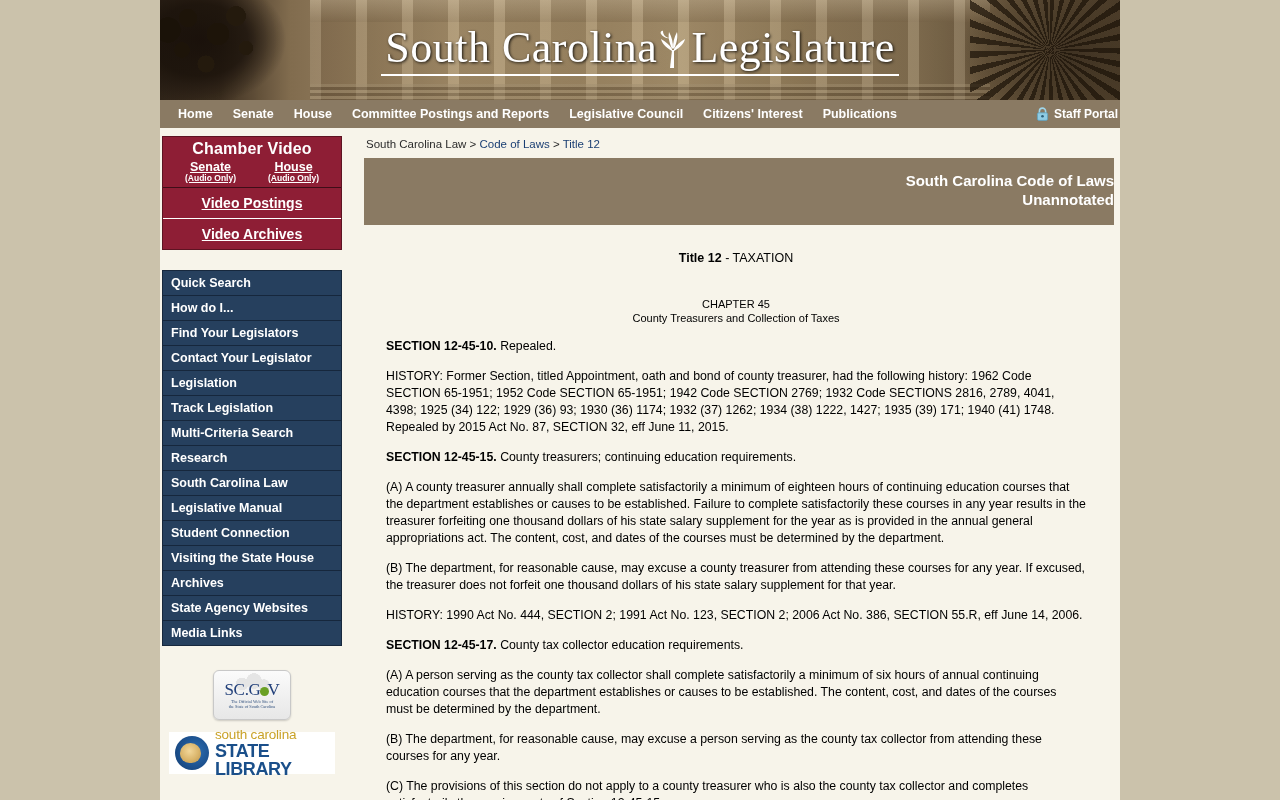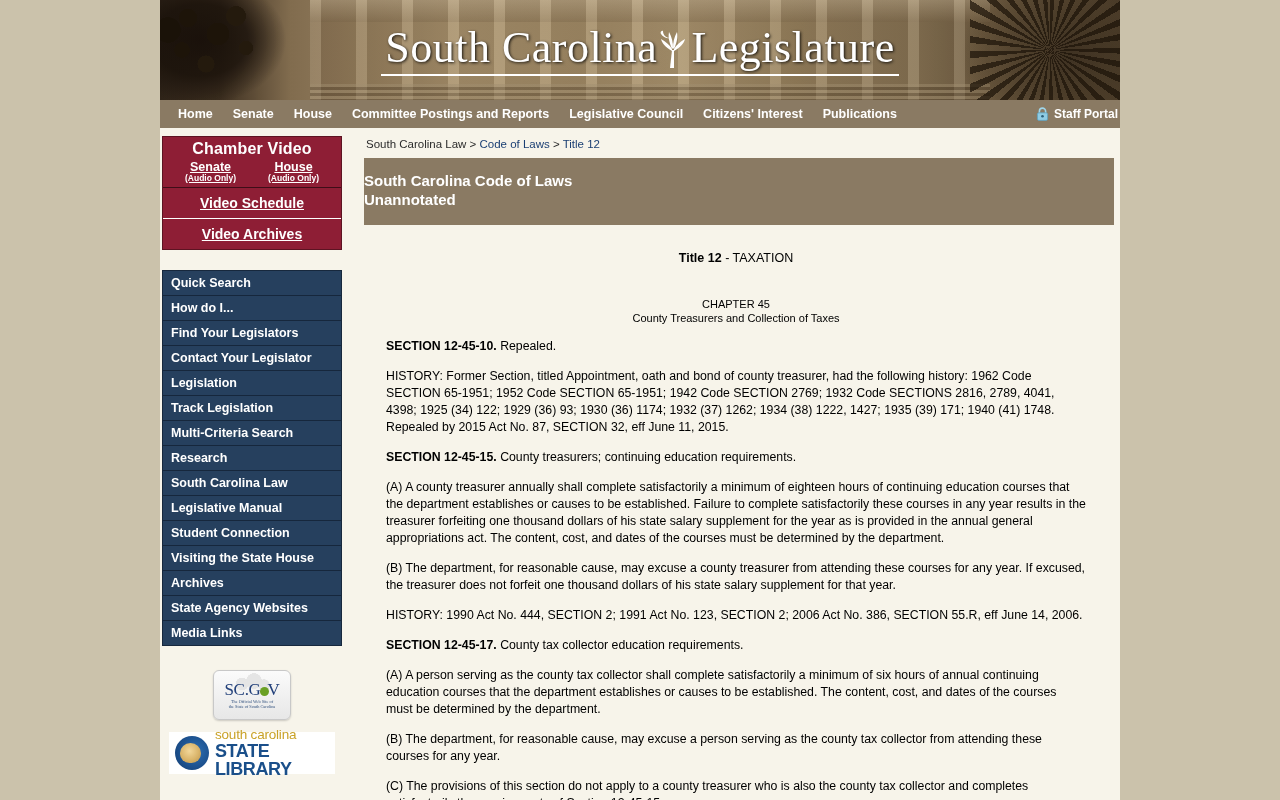--- a/index.html
+++ b/index.html
@@ -350,21 +350,21 @@
   }
   .breadcrumb a {
     color: #1b3f73;
     text-decoration: none;
     cursor: pointer;
   }
   .breadcrumb .sep { color: #2b2b2b; }
   .code-banner {
     background: #8a7a63;
     color: #ffffff;
-    text-align: left;
+    text-align: right;
     font-size: 15px;
     font-weight: bold;
     padding: 14px 0 15px 0;
     line-height: 1.25;
     width: 750px;
   }
   .title-line {
     text-align: center;
     font-size: 12.5px;
     margin-top: 26px;
@@ -449,21 +449,21 @@
           <div class="chamber-links">
             <div class="chamber-col">
               <a>Senate</a>
               <span class="sub">(Audio Only)</span>
             </div>
             <div class="chamber-col">
               <a>House</a>
               <span class="sub">(Audio Only)</span>
             </div>
           </div>
-          <div class="chamber-bar">Video Schedule</div>
+          <div class="chamber-bar">Video Postings</div>
           <div class="chamber-bar second">Video Archives</div>
         </div>
 
         <div class="menu">
           <div class="menu-item">Quick Search</div>
           <div class="menu-item">How do I...</div>
           <div class="menu-item">Find Your Legislators</div>
           <div class="menu-item">Contact Your Legislator</div>
           <div class="menu-item">Legislation</div>
           <div class="menu-item">Track Legislation</div>

